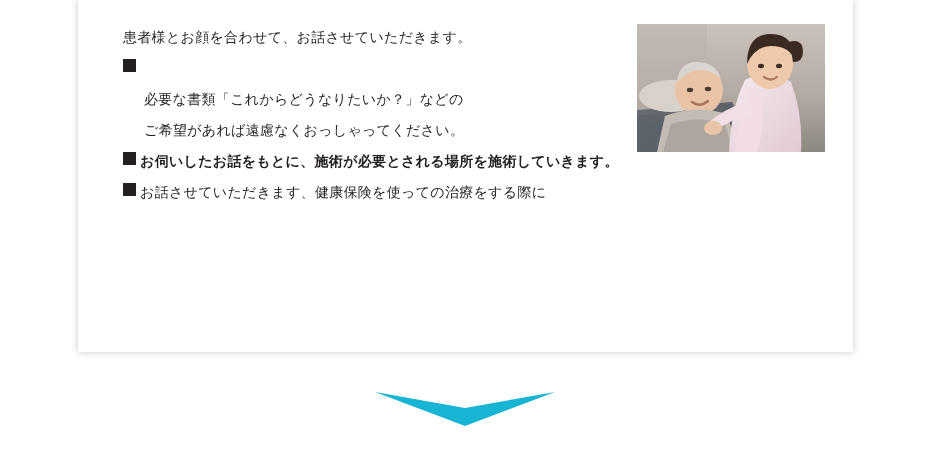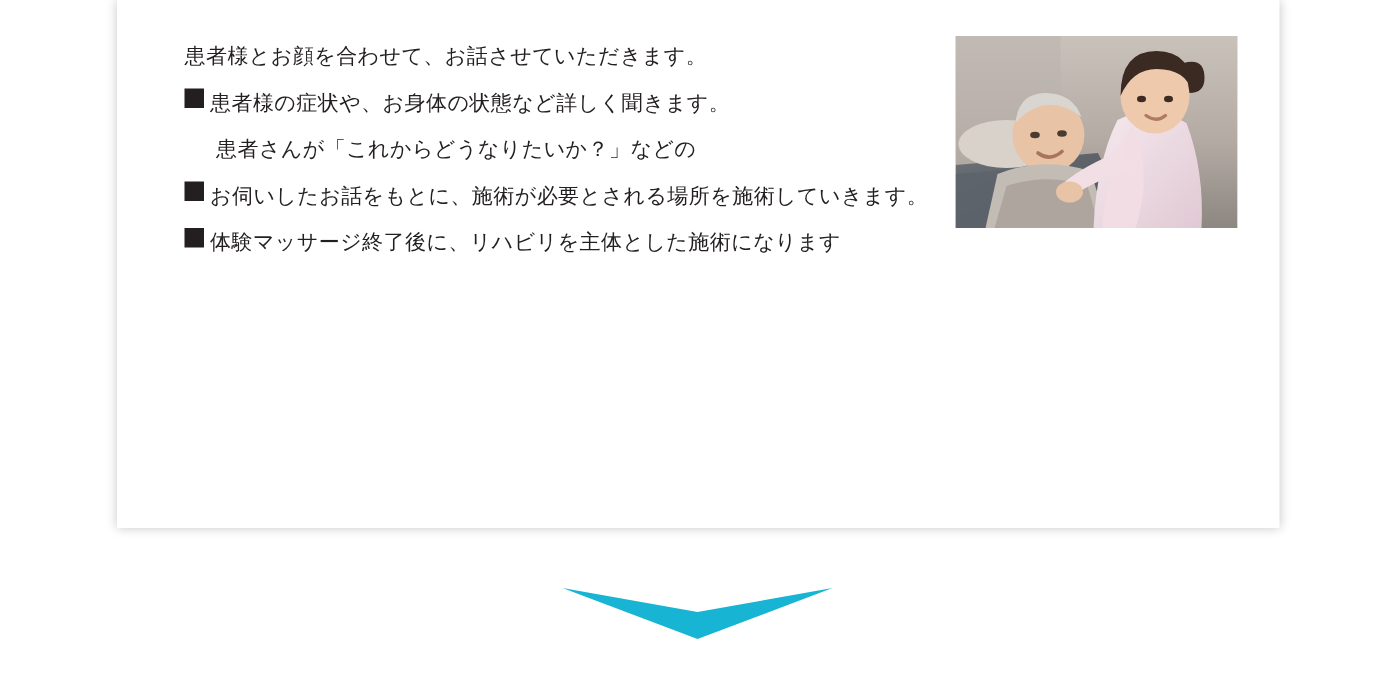--- a/index.html
+++ b/index.html
@@ -63,21 +63,21 @@
     font-size: 14px;
     line-height: 31px;
     letter-spacing: 0.3px;
     margin: 0;
     white-space: nowrap;
   }
   .para + .para { margin-top: 0; }
 
   .p-intro { margin-top: 4px; }
   .b-block { margin-top: 25px; }
-  .b-block2 { margin-top: 27px; }
+  .b-block2 { margin-top: 27px; font-weight: bold; }
   .b-block3 { margin-top: 28px; }
 
   .line { display: block; }
   .indent { padding-left: 21px; }
 
   .sq {
     display: inline-block;
     width: 13px;
     height: 13px;
     background: #231f20;
@@ -153,30 +153,31 @@
 
           <rect x="0" y="0" width="188" height="128" fill="none"></rect>
         </svg>
       </div>
 
       <div class="text-col">
 
         <p class="para p-intro">患者様とお顔を合わせて、お話させていただきます。</p>
 
         <div class="para b-block">
-          <span class="line"><span class="sq"></span><span>患者様の症状や、お身体の状態など詳しく聞きます。</span></span>
-          <span class="line indent">患者さんが「これからどうなりたいか？」などの</span>
+          <span class="line"><span class="sq"></span></span>
+          <span class="line indent">必要な書類「これからどうなりたいか？」などの</span>
+          <span class="line indent">ご希望があれば遠慮なくおっしゃってください。</span>
         </div>
 
         <div class="para b-block2">
           <span class="line"><span class="sq"></span><span>お伺いしたお話をもとに、施術が必要とされる場所を施術していきます。</span></span>
         </div>
 
         <div class="para b-block3">
-          <span class="line"><span class="sq"></span><span>体験マッサージ終了後に、リハビリを主体とした施術になります</span></span>
+          <span class="line"><span class="sq"></span><span>お話させていただきます、健康保険を使っての治療をする際に</span></span>
         </div>
 
       </div>
     </div>
   </div>
 
   <div class="arrow-wrap">
     <svg width="180" height="60" viewBox="0 0 180 60" xmlns="http://www.w3.org/2000/svg">
       <polygon points="0,12 90,46 180,12 90,28" fill="#18b4d4"></polygon>
     </svg>

